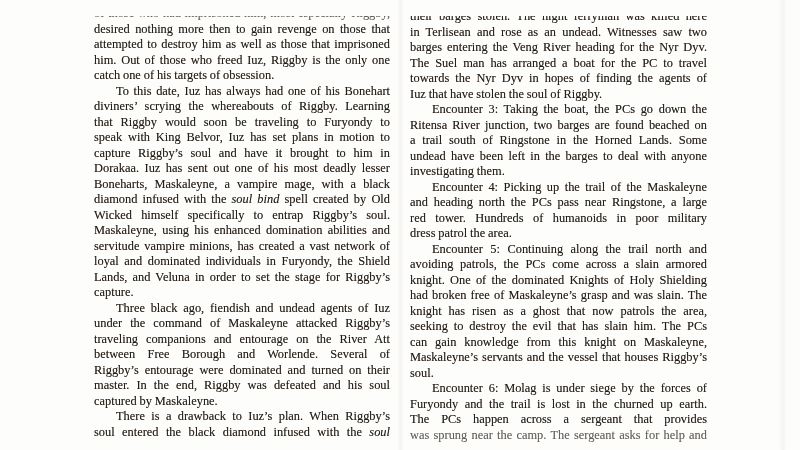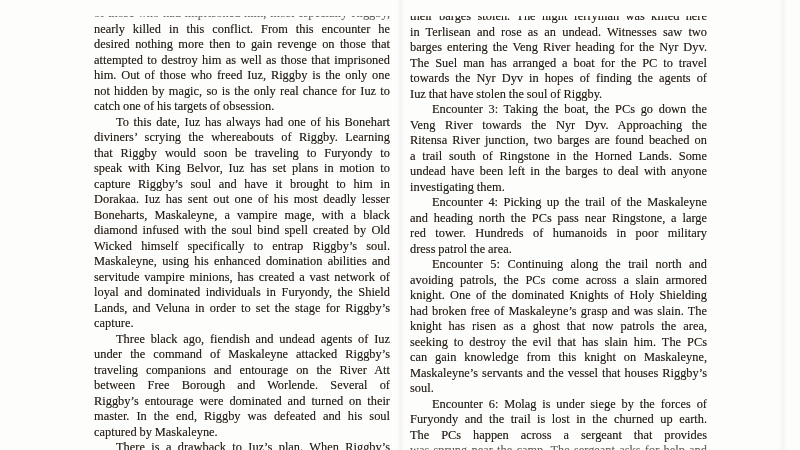--- a/index.html
+++ b/index.html
@@ -20,42 +20,40 @@
   .stack-right{margin-top:-7px}
   .line{
     height:15.5px;line-height:15.5px;font-size:12.4px;
     text-align:justify;text-align-last:justify;
     overflow:hidden;word-spacing:-0.25px;letter-spacing:0;
   }
   .line.indent{padding-left:22px}
   .line.end{text-align-last:left}
   .line.faint{opacity:.7}
   .b{font-weight:normal}
-  .i{}
+  .i{font-style:italic}
   .gutter-shade{
     position:absolute;left:397px;top:0;bottom:0;width:7px;
     background:linear-gradient(90deg,rgba(90,80,70,0),rgba(90,80,70,.055),rgba(90,80,70,0));
   }
   .margin-shade{
     position:absolute;left:779px;top:0;bottom:0;width:8px;
     background:linear-gradient(90deg,rgba(90,80,70,0),rgba(90,80,70,.05),rgba(90,80,70,0));
   }
 </style>
 </head>
 <body>
 
 <div class="page">
   <div class="col col-left">
     <div class="stack-left" id="stack-left">
         <div class="line faint"><span>of those who had imprisoned him, most especially Riggby,</span></div>
-        <div class="line"><span>nearly killed in this conflict.  From this encounter he</span></div>
         <div class="line"><span>desired nothing more then to gain revenge on those that</span></div>
         <div class="line"><span>attempted to destroy him as well as those that imprisoned</span></div>
         <div class="line"><span>him.  Out of those who freed Iuz, Riggby is the only one</span></div>
-        <div class="line"><span>not hidden by magic, so is the only real chance for Iuz to</span></div>
         <div class="line end"><span>catch one of his targets of obsession.</span></div>
         <div class="line indent"><span>To this date, Iuz has always had one of his Bonehart</span></div>
         <div class="line"><span>diviners’ scrying the whereabouts of Riggby.  Learning</span></div>
         <div class="line"><span>that Riggby would soon be traveling to Furyondy to</span></div>
         <div class="line"><span>speak with King Belvor, Iuz has set plans in motion to</span></div>
         <div class="line"><span>capture Riggby’s soul and have it brought to him in</span></div>
         <div class="line"><span>Dorakaa.  Iuz has sent out one of his most deadly lesser</span></div>
         <div class="line"><span>Boneharts, Maskaleyne, a vampire mage, with a black</span></div>
         <div class="line"><span>diamond infused with the </span><span class="i">soul bind</span><span> spell created by Old</span></div>
         <div class="line"><span>Wicked himself specifically to entrap Riggby’s soul.</span></div>
@@ -77,21 +75,20 @@
   </div>
   <div class="col col-right">
     <div class="stack-right" id="stack-right">
         <div class="line"><span>their barges stolen.  The night ferryman was killed here</span></div>
         <div class="line"><span>in Terlisean and rose as an undead.  Witnesses saw two</span></div>
         <div class="line"><span>barges entering the Veng River heading for the Nyr Dyv.</span></div>
         <div class="line"><span>The Suel man has arranged a boat for the PC to travel</span></div>
         <div class="line"><span>towards the Nyr Dyv in hopes of finding the agents of</span></div>
         <div class="line end"><span>Iuz that have stolen the soul of Riggby.</span></div>
         <div class="line indent"><span class="b">Encounter 3:</span><span>  Taking the boat, the PCs go down the</span></div>
-        <div class="line"><span>Veng River towards the Nyr Dyv.  Approaching the</span></div>
         <div class="line"><span>Ritensa River junction, two barges are found beached on</span></div>
         <div class="line"><span>a trail south of Ringstone in the Horned Lands.  Some</span></div>
         <div class="line"><span>undead have been left in the barges to deal with anyone</span></div>
         <div class="line end"><span>investigating them.</span></div>
         <div class="line indent"><span class="b">Encounter 4:</span><span> Picking up the trail of the Maskaleyne</span></div>
         <div class="line"><span>and heading north the PCs pass near Ringstone, a large</span></div>
         <div class="line"><span>red tower.  Hundreds of humanoids in poor military</span></div>
         <div class="line end"><span>dress patrol the area.</span></div>
         <div class="line indent"><span class="b">Encounter 5:</span><span>  Continuing along the trail north and</span></div>
         <div class="line"><span>avoiding patrols, the PCs come across a slain armored</span></div>

